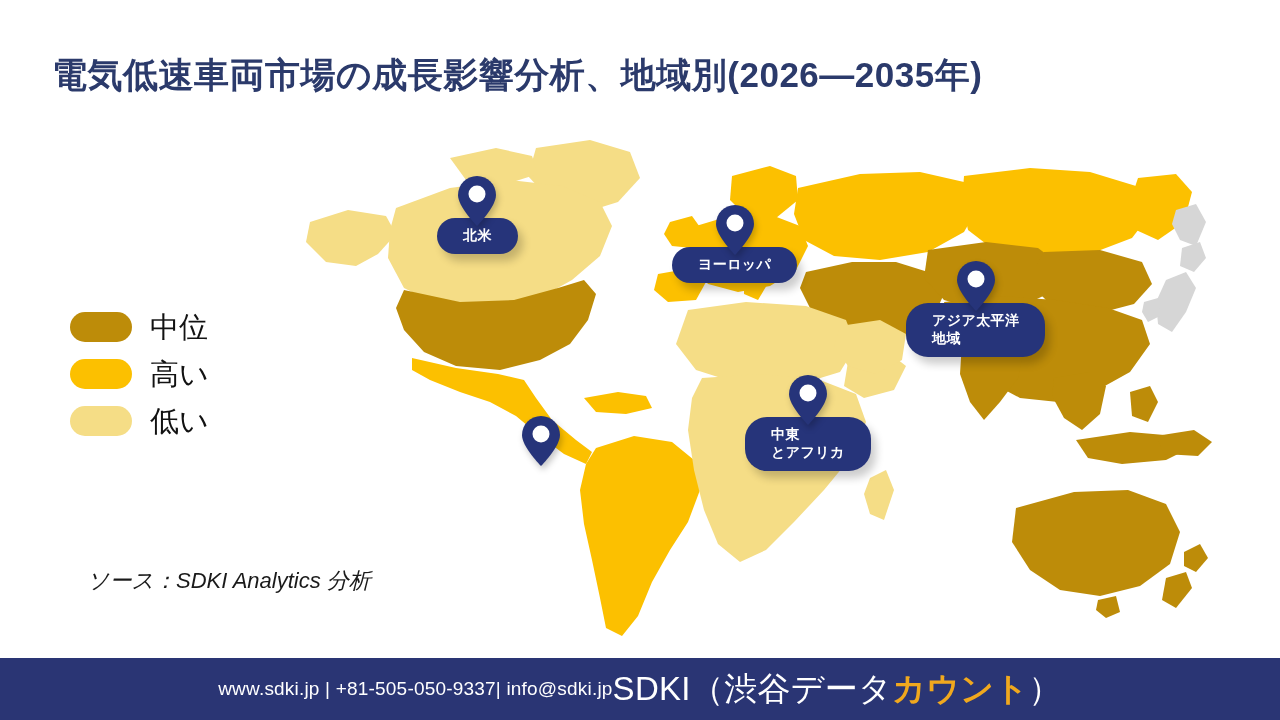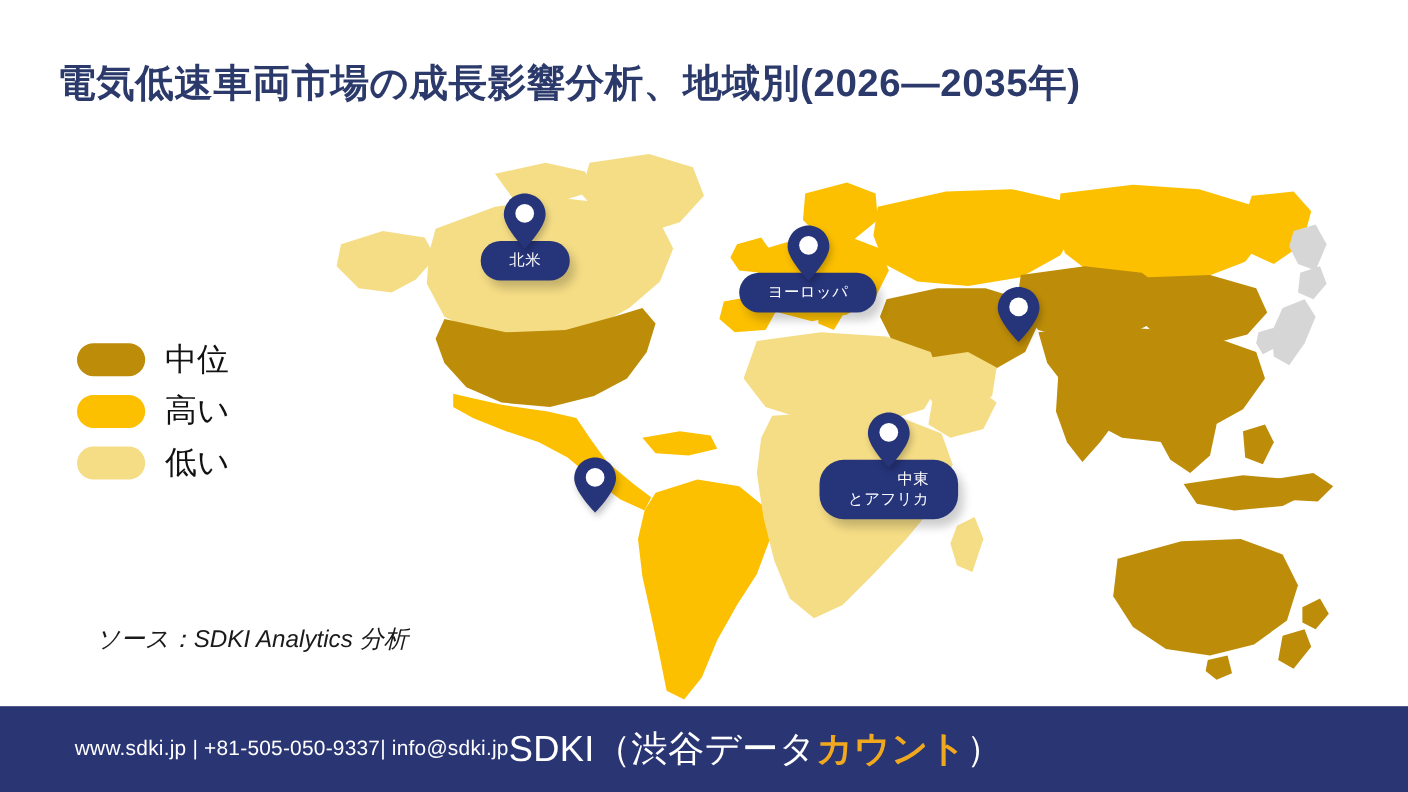--- a/index.html
+++ b/index.html
@@ -96,46 +96,46 @@
     filter: drop-shadow(2px 4px 3px rgba(0,0,0,0.22));
   }
   .marker-chip {
     position: relative;
     z-index: 2;
     background: #26347a;
     color: #ffffff;
     border-radius: 22px;
     padding: 9px 26px;
     font-size: 14px;
-    font-weight: normal;
+    font-weight: bold;
     line-height: 1.28;
-    text-align: right;
+    text-align: left;
     white-space: pre-line;
     box-shadow: 5px 7px 9px rgba(0,0,0,0.20);
     letter-spacing: 0.4px;
   }
 
   
   #marker-north-america { left: 437px; top: 174px; }
   #marker-europe        { left: 672px; top: 203px; }
   #marker-asia-pacific  { left: 906px; top: 259px; }
   #marker-middle-east   { left: 745px; top: 373px; }
   #marker-latin-america { left: 521px; top: 414px; }
 
   
   .footer {
     position: absolute;
     left: 0;
     bottom: 0;
     width: 1280px;
-    height: 78px;
+    height: 62px;
     background: #2a3574;
     display: flex;
     align-items: center;
-    justify-content: flex-start;
+    justify-content: center;
     margin-top: 16px;
   }
   .footer-contact {
     color: #ffffff;
     font-size: 19px;
     margin-left: 68px;
     letter-spacing: 0.2px;
   }
   .footer-logo {
     color: #ffffff;
@@ -269,20 +269,22 @@
   <span class="marker-chip">ヨーロッパ</span>
 </div>
 
 <div class="marker" id="marker-asia-pacific">
   <span class="marker-pin">
     <svg width="40" height="54" viewBox="0 0 40 54">
       <path d="M20 2 C9.5 2 1 10.5 1 21 C1 33 20 52 20 52 C20 52 39 33 39 21 C39 10.5 30.5 2 20 2 Z" fill="#26347a"></path>
       <circle cx="20" cy="20" r="8.5" fill="#ffffff"></circle>
     </svg>
   </span>
+  <span class="marker-chip">アジア太平洋
+地域</span>
 </div>
 
 <div class="marker" id="marker-middle-east">
   <span class="marker-pin">
     <svg width="40" height="54" viewBox="0 0 40 54">
       <path d="M20 2 C9.5 2 1 10.5 1 21 C1 33 20 52 20 52 C20 52 39 33 39 21 C39 10.5 30.5 2 20 2 Z" fill="#26347a"></path>
       <circle cx="20" cy="20" r="8.5" fill="#ffffff"></circle>
     </svg>
   </span>
   <span class="marker-chip">中東

